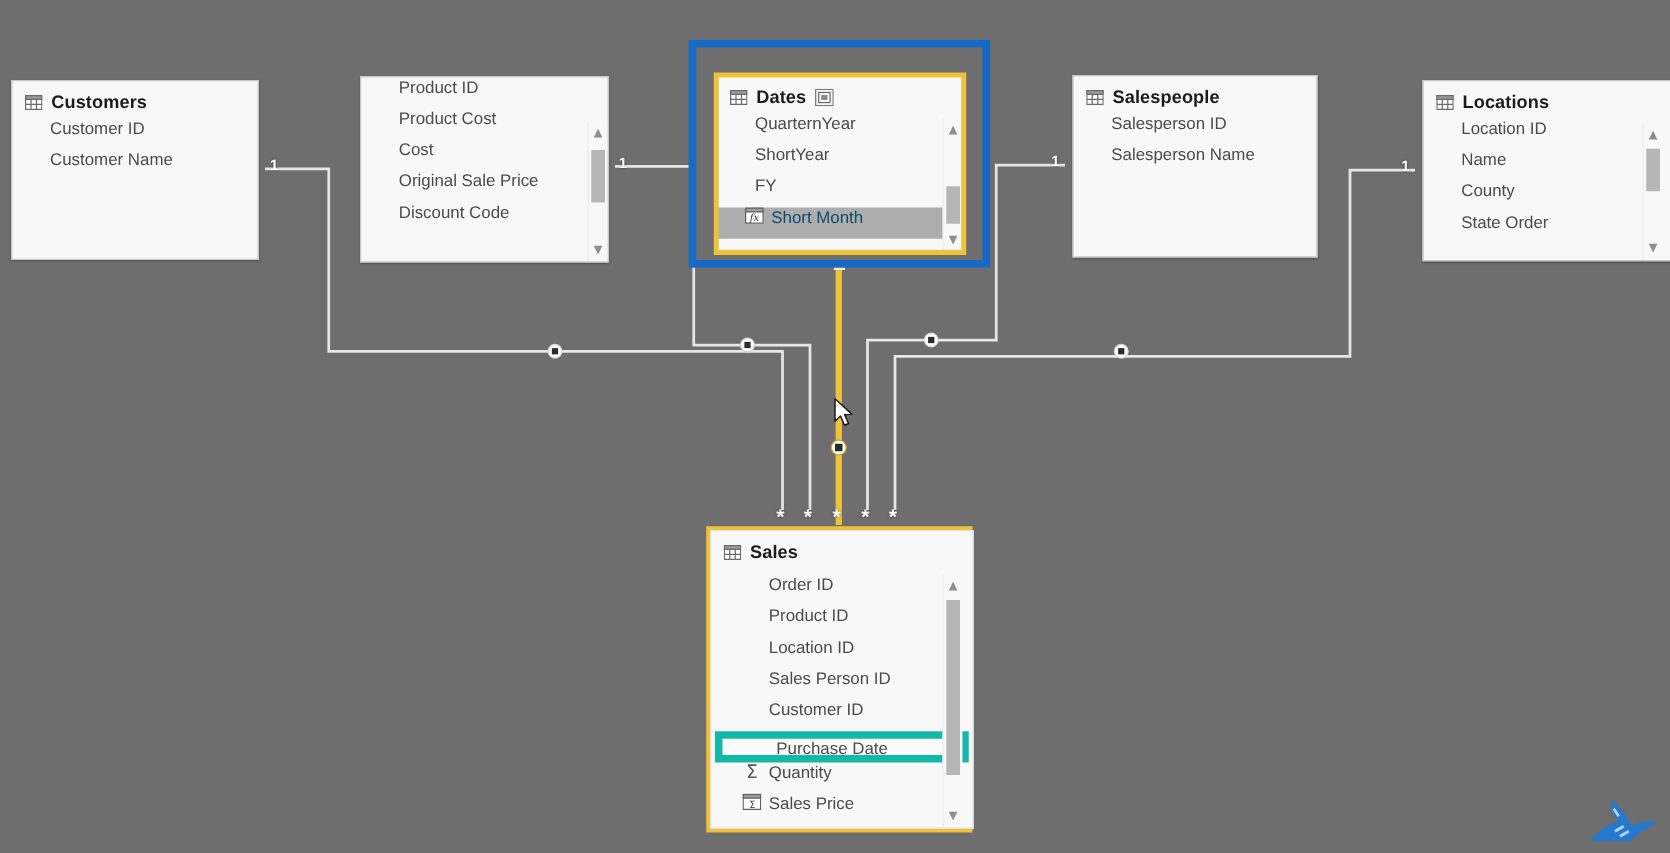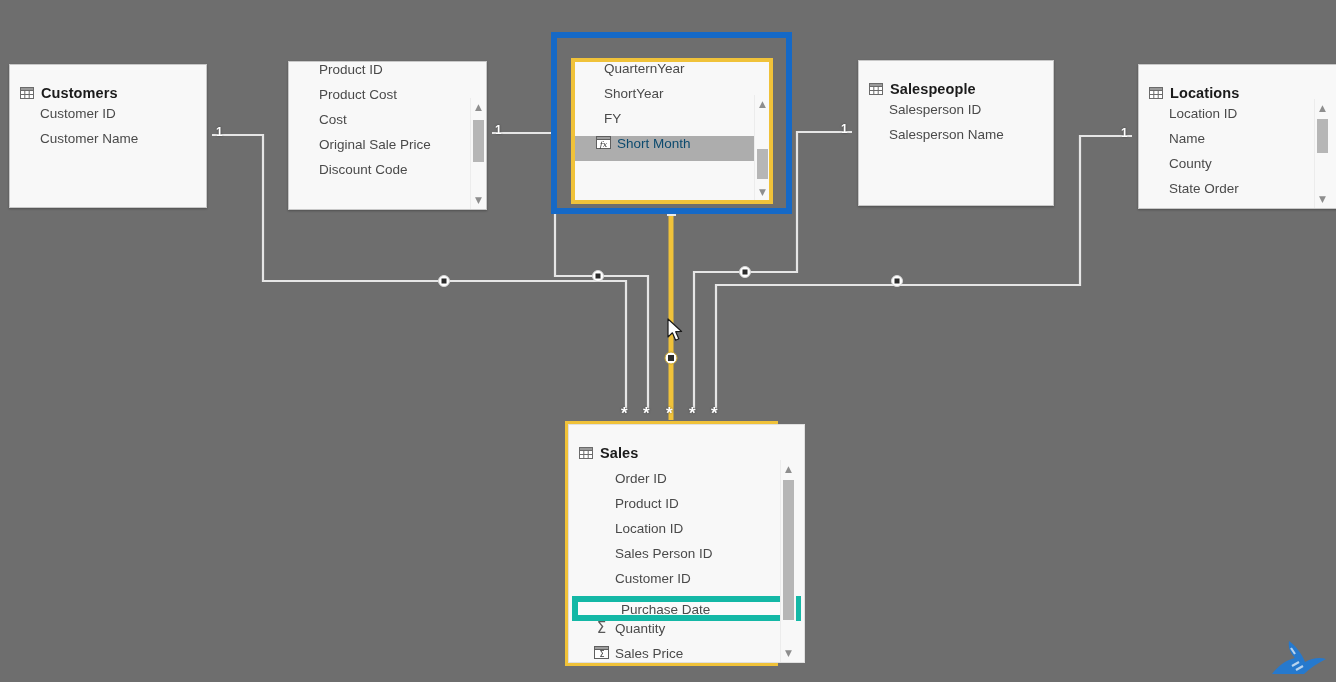--- a/index.html
+++ b/index.html
@@ -36,21 +36,21 @@
     background: #f8f8f8;
     border: 1px solid #c8c8c8;
     box-sizing: border-box;
     box-shadow: 0 1px 2px rgba(0,0,0,0.28);
     overflow: hidden;
   }
   .table-card .hdr {
     display: flex;
     align-items: center;
     gap: 7px;
-    padding: 20px 10px 5px 10px;
+    padding: 9px 10px 5px 10px;
     box-sizing: border-box;
   }
   .table-card .hdr .tname {
     font-size: 14.5px;
     font-weight: bold;
     color: #1b1b1b;
     letter-spacing: 0.1px;
     white-space: nowrap;
   }
   .field-list {
@@ -264,20 +264,39 @@
       <div class="arrow up">▲</div>
       <div class="thumb" style="top:22px; height:42px;"></div>
       <div class="arrow dn">▼</div>
     </div>
   </div>
 
   <div class="sel-outer" style="left:551px; top:32px; width:241px; height:182px;"></div>
   <div class="gold-frame" style="left:571px; top:58px; width:202px; height:146px; z-index:3;"></div>
 
   <div class="table-card" style="left:573px; top:60px; width:198px; height:142px; z-index:2; box-shadow:none;">
+    <div class="hdr">
+      <span class="ic grid-icon">
+        <svg width="14" height="12" viewBox="0 0 14 12">
+          <rect x="0.5" y="0.5" width="13" height="11" fill="#ffffff" stroke="#6b6b6b"></rect>
+          <rect x="0.5" y="0.5" width="13" height="3" fill="#9a9a9a" stroke="#6b6b6b"></rect>
+          <line x1="4.8" y1="3.5" x2="4.8" y2="11.5" stroke="#6b6b6b"></line>
+          <line x1="9.2" y1="3.5" x2="9.2" y2="11.5" stroke="#6b6b6b"></line>
+          <line x1="0.5" y1="7.5" x2="13.5" y2="7.5" stroke="#6b6b6b"></line>
+        </svg>
+      </span>
+      <span class="tname">Dates</span>
+      <span class="ic cal-badge">
+        <svg width="15" height="14" viewBox="0 0 15 14">
+          <rect x="0.5" y="0.5" width="14" height="13" fill="#f2f2f2" stroke="#7d7d7d"></rect>
+          <rect x="3" y="3" width="9" height="8" fill="#ffffff" stroke="#6b6b6b"></rect>
+          <rect x="5" y="5" width="5" height="4" fill="#8a8a8a"></rect>
+        </svg>
+      </span>
+    </div>
     <ul class="field-list">
       <li class="field-row">
         <span>QuarternYear</span>
         </li>
       <li class="field-row">
         <span>ShortYear</span>
         </li>
       <li class="field-row">
         <span>FY</span>
         </li>
@@ -350,21 +369,21 @@
         </li>
     </ul>
     <div class="vscroll" style="top:34px; bottom:0; right:11px;">
       <div class="arrow up">▲</div>
       <div class="thumb" style="top:20px; height:34px;"></div>
       <div class="arrow dn">▼</div>
     </div>
   </div>
 
   <div class="gold-frame" style="left:565px; top:421px; width:213px; height:245px;"></div>
-  <div class="table-card" style="left:568px; top:424px; width:237px; height:239px; box-shadow:none; border-color:#e0e0e0;">
+  <div class="table-card" style="left:568px; top:424px; width:211px; height:239px; box-shadow:none; border-color:#e0e0e0;">
     <div class="hdr">
       <span class="ic grid-icon">
         <svg width="14" height="12" viewBox="0 0 14 12">
           <rect x="0.5" y="0.5" width="13" height="11" fill="#ffffff" stroke="#6b6b6b"></rect>
           <rect x="0.5" y="0.5" width="13" height="3" fill="#9a9a9a" stroke="#6b6b6b"></rect>
           <line x1="4.8" y1="3.5" x2="4.8" y2="11.5" stroke="#6b6b6b"></line>
           <line x1="9.2" y1="3.5" x2="9.2" y2="11.5" stroke="#6b6b6b"></line>
           <line x1="0.5" y1="7.5" x2="13.5" y2="7.5" stroke="#6b6b6b"></line>
         </svg>
       </span>

